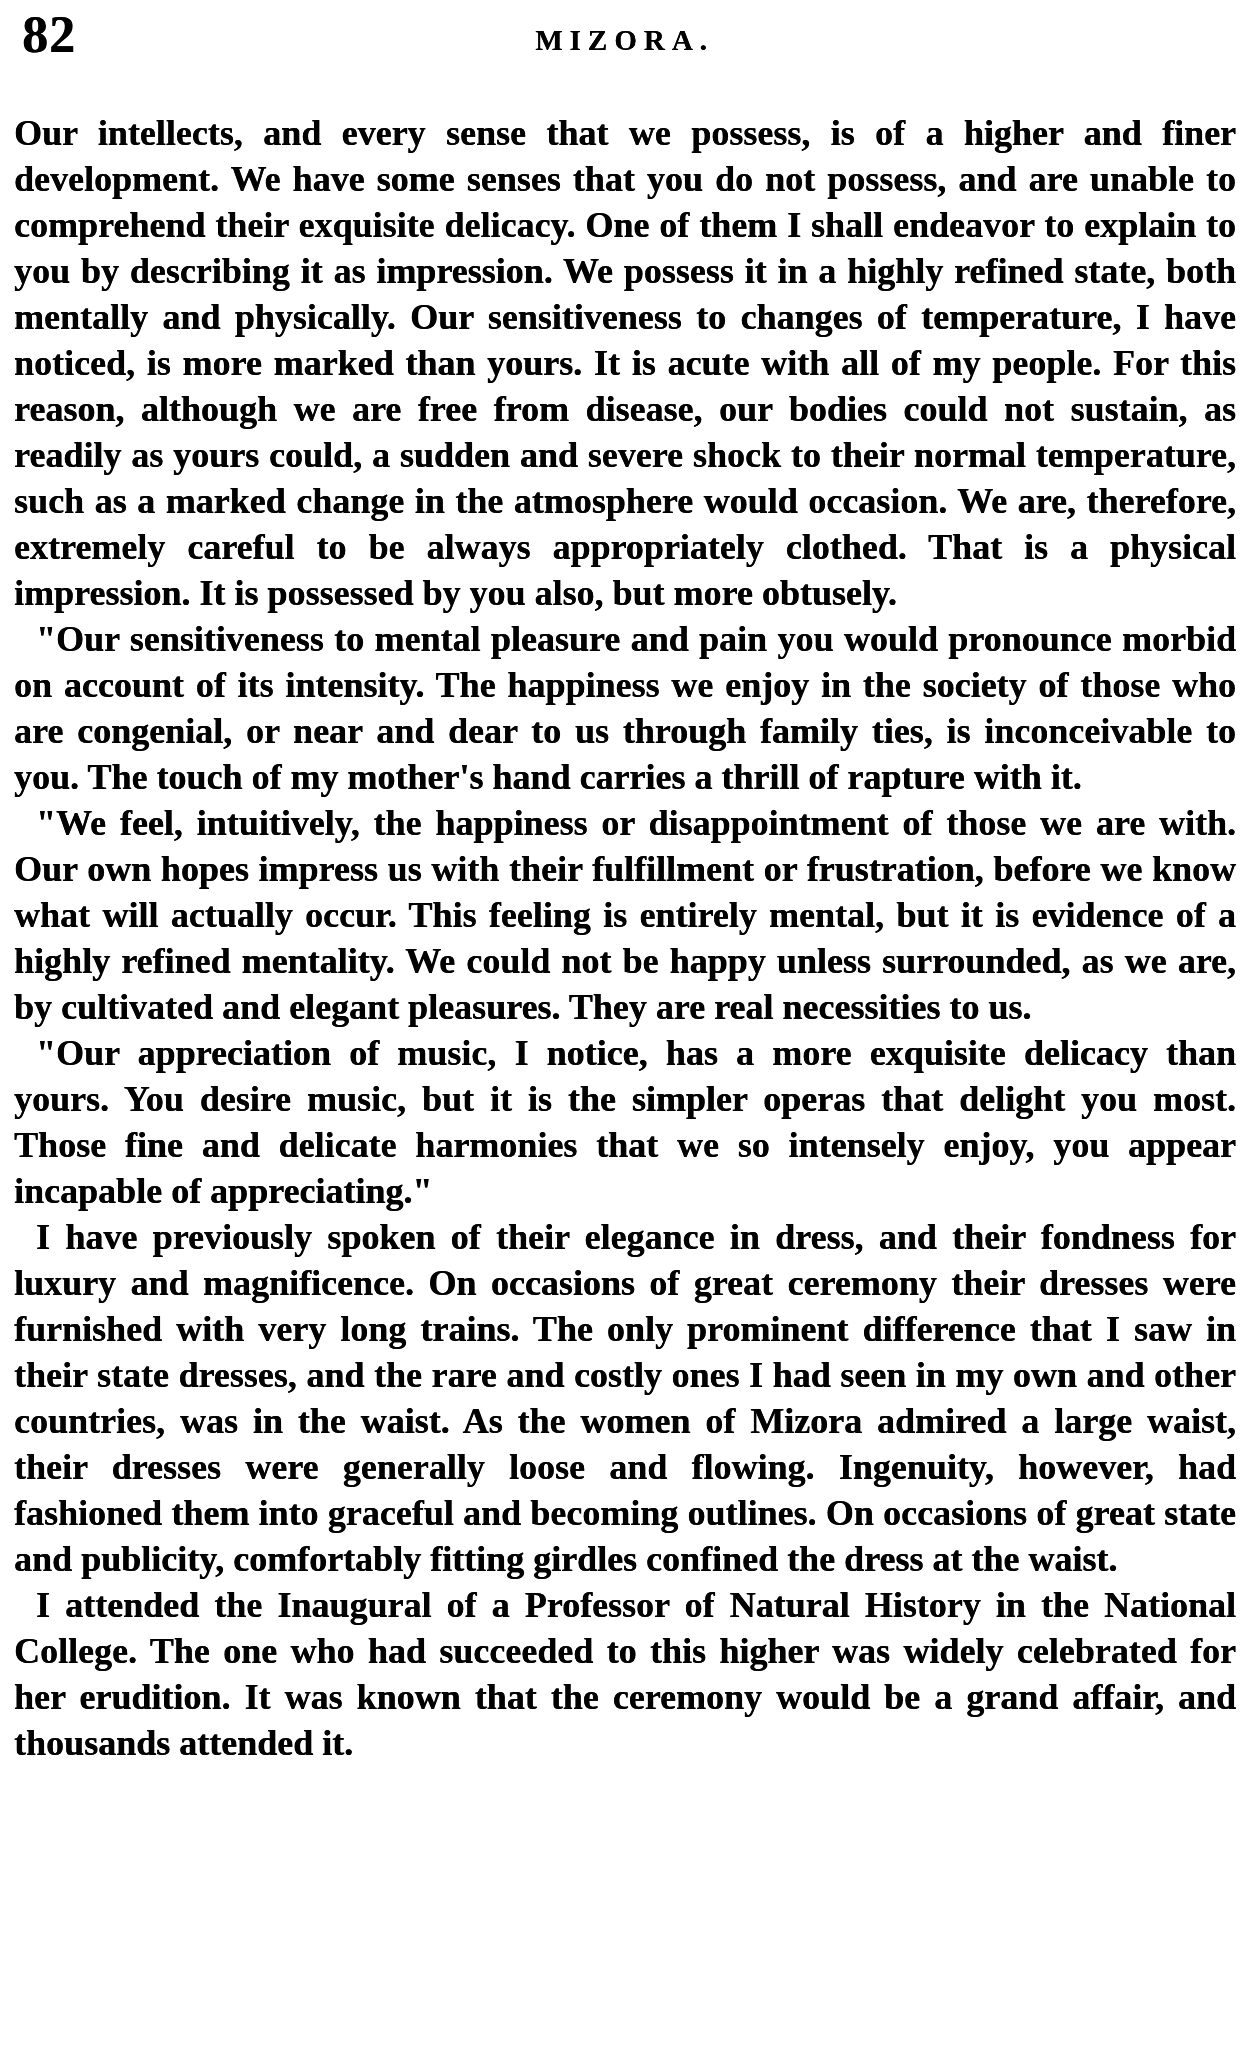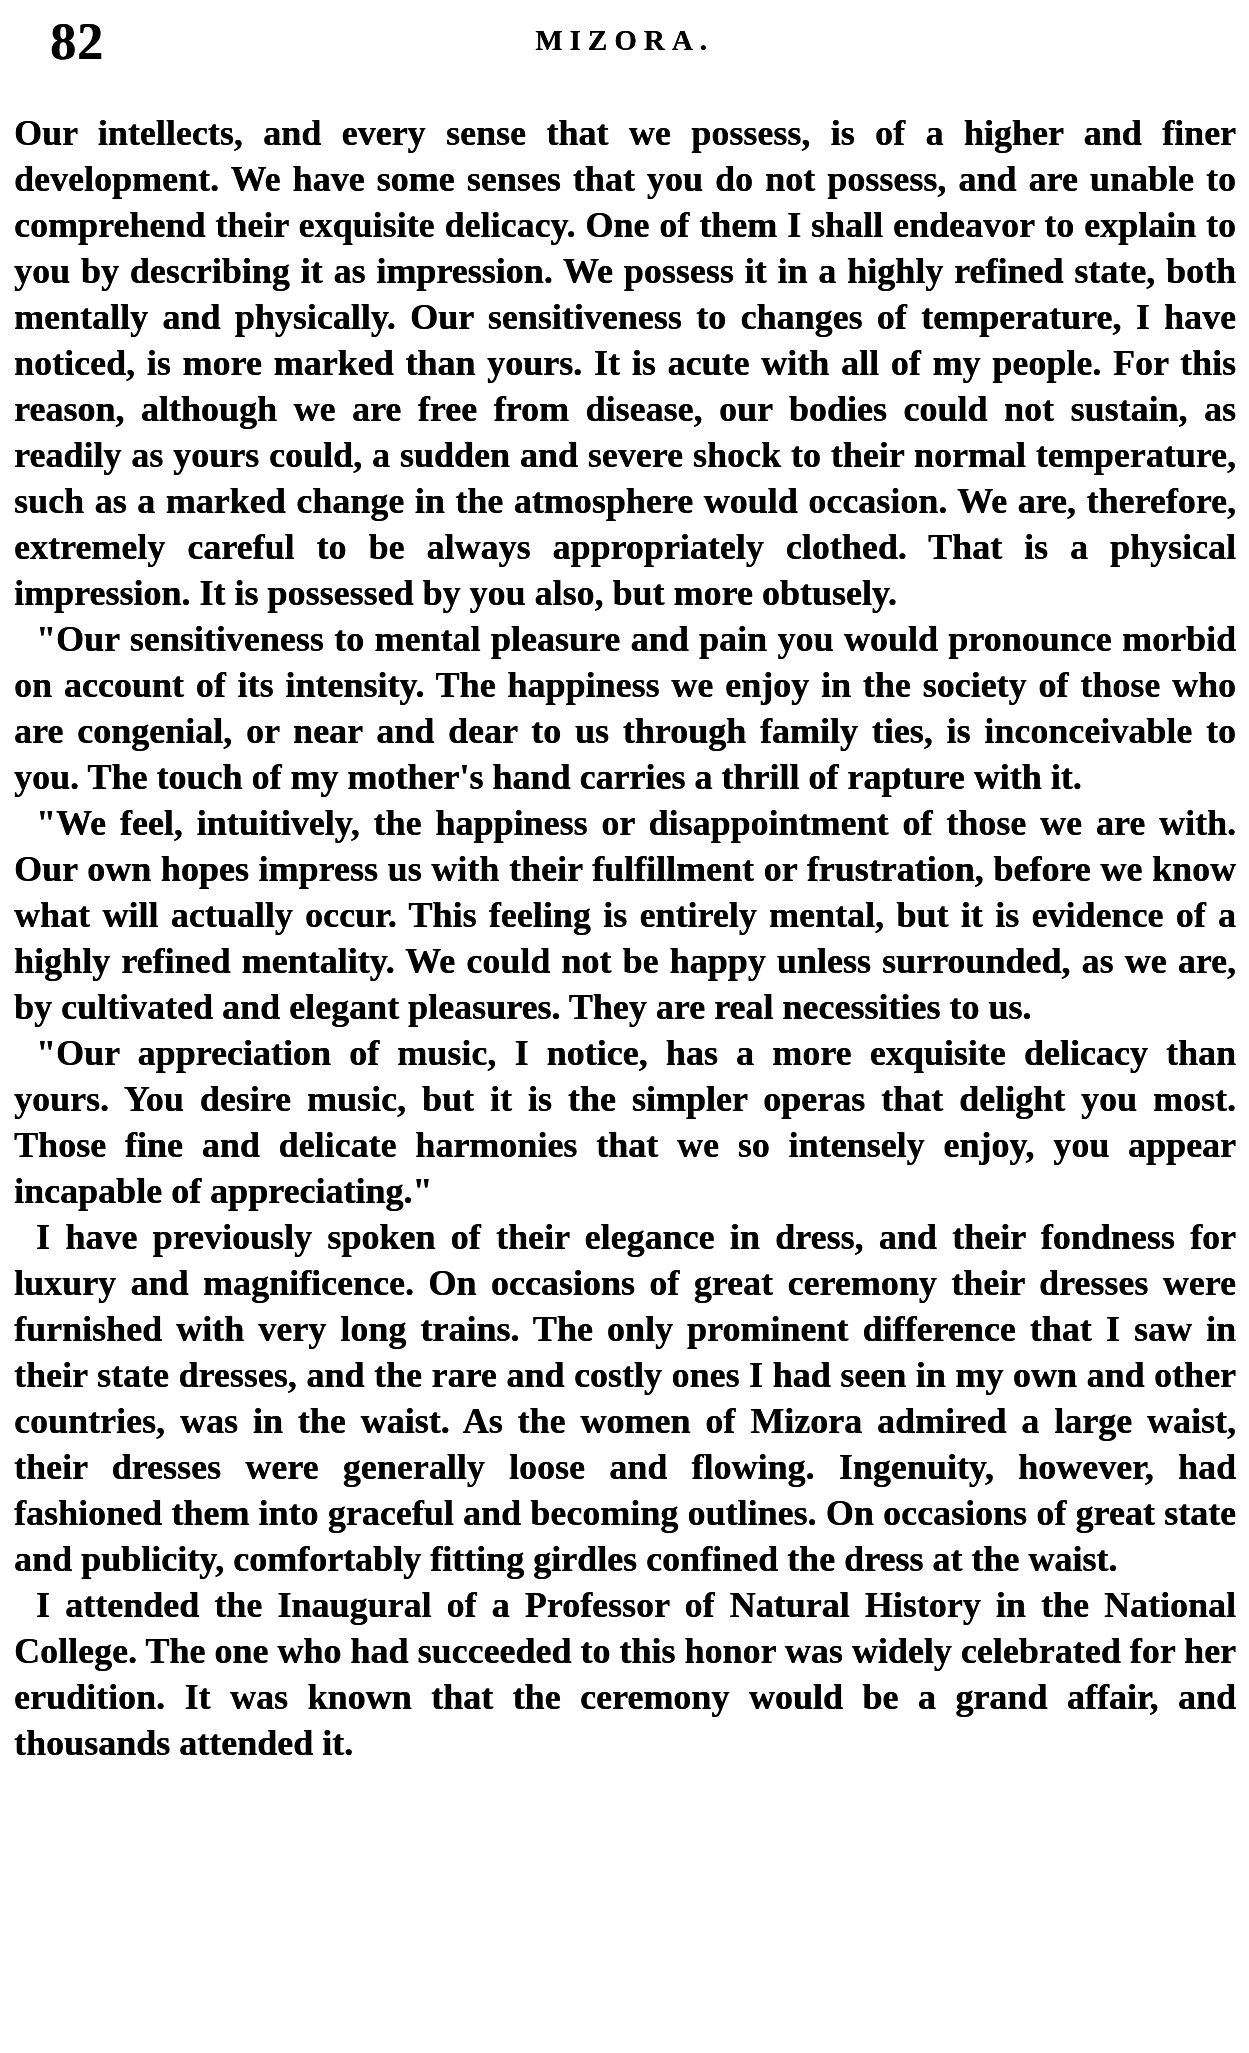--- a/index.html
+++ b/index.html
@@ -14,26 +14,25 @@
     background: #ffffff;
     color: #000000;
     font-family: "Liberation Serif", "DejaVu Serif", serif;
     font-weight: 700;
     overflow: hidden;
   }
   .header { position: absolute; top: 0; left: 0; right: 0; height: 110px; }
   .page-number {
     position: absolute;
     left: 22px;
-    top: 16px;
+    top: 9px;
     font-size: 52px;
     line-height: 1;
     letter-spacing: 1px;
     text-shadow: 0.4px 0 0 #000;
-    margin-left: 28px;
   }
   .running-title {
     position: absolute;
     left: 0;
     right: 0;
     top: 26px;
     text-align: center;
     font-size: 29px;
     line-height: 1;
     letter-spacing: 7px;
@@ -67,16 +66,16 @@
     <span class="page-number">82</span>
     <span class="running-title">MIZORA.</span>
   </div>
 
   <div class="body-text">
     <p>Our intellects, and every sense that we possess, is of a higher and finer development. We have some senses that you do not possess, and are unable to comprehend their exquisite delicacy. One of them I shall endeavor to explain to you by describing it as impression. We possess it in a highly refined state, both mentally and physically. Our sensitiveness to changes of temperature, I have noticed, is more marked than yours. It is acute with all of my people. For this reason, although we are free from disease, our bodies could not sustain, as readily as yours could, a sudden and severe shock to their normal temperature, such as a marked change in the atmosphere would occasion. We are, therefore, extremely careful to be always appropriately clothed. That is a physical impression. It is possessed by you also, but more obtusely.</p>
     <p class="indent">"Our sensitiveness to mental pleasure and pain you would pronounce morbid on account of its intensity. The happiness we enjoy in the society of those who are congenial, or near and dear to us through family ties, is inconceivable to you. The touch of my mother's hand carries a thrill of rapture with it.</p>
     <p class="indent">"We feel, intuitively, the happiness or disappointment of those we are with. Our own hopes impress us with their fulfillment or frustration, before we know what will actually occur. This feeling is entirely mental, but it is evidence of a highly refined mentality. We could not be happy unless surrounded, as we are, by cultivated and elegant pleasures. They are real necessities to us.</p>
     <p class="indent">"Our appreciation of music, I notice, has a more exquisite delicacy than yours. You desire music, but it is the simpler operas that delight you most. Those fine and delicate harmonies that we so intensely enjoy, you appear incapable of appreciating."</p>
     <p class="indent">I have previously spoken of their elegance in dress, and their fondness for luxury and magnificence. On occasions of great ceremony their dresses were furnished with very long trains. The only prominent difference that I saw in their state dresses, and the rare and costly ones I had seen in my own and other countries, was in the waist. As the women of Mizora admired a large waist, their dresses were generally loose and flowing. Ingenuity, however, had fashioned them into graceful and becoming outlines. On occasions of great state and publicity, comfortably fitting girdles confined the dress at the waist.</p>
-    <p class="indent">I attended the Inaugural of a Professor of Natural History in the National College. The one who had succeeded to this honor was widely celebrated for her erudition. It was known that the ceremony would be a grand affair, and thousands attended it.</p>
+    <p class="indent">I attended the Inaugural of a Professor of Natural History in the National College. The one who had succeeded to this higher was widely celebrated for her erudition. It was known that the ceremony would be a grand affair, and thousands attended it.</p>
   </div>
 
 </div>
 
 </body></html>

